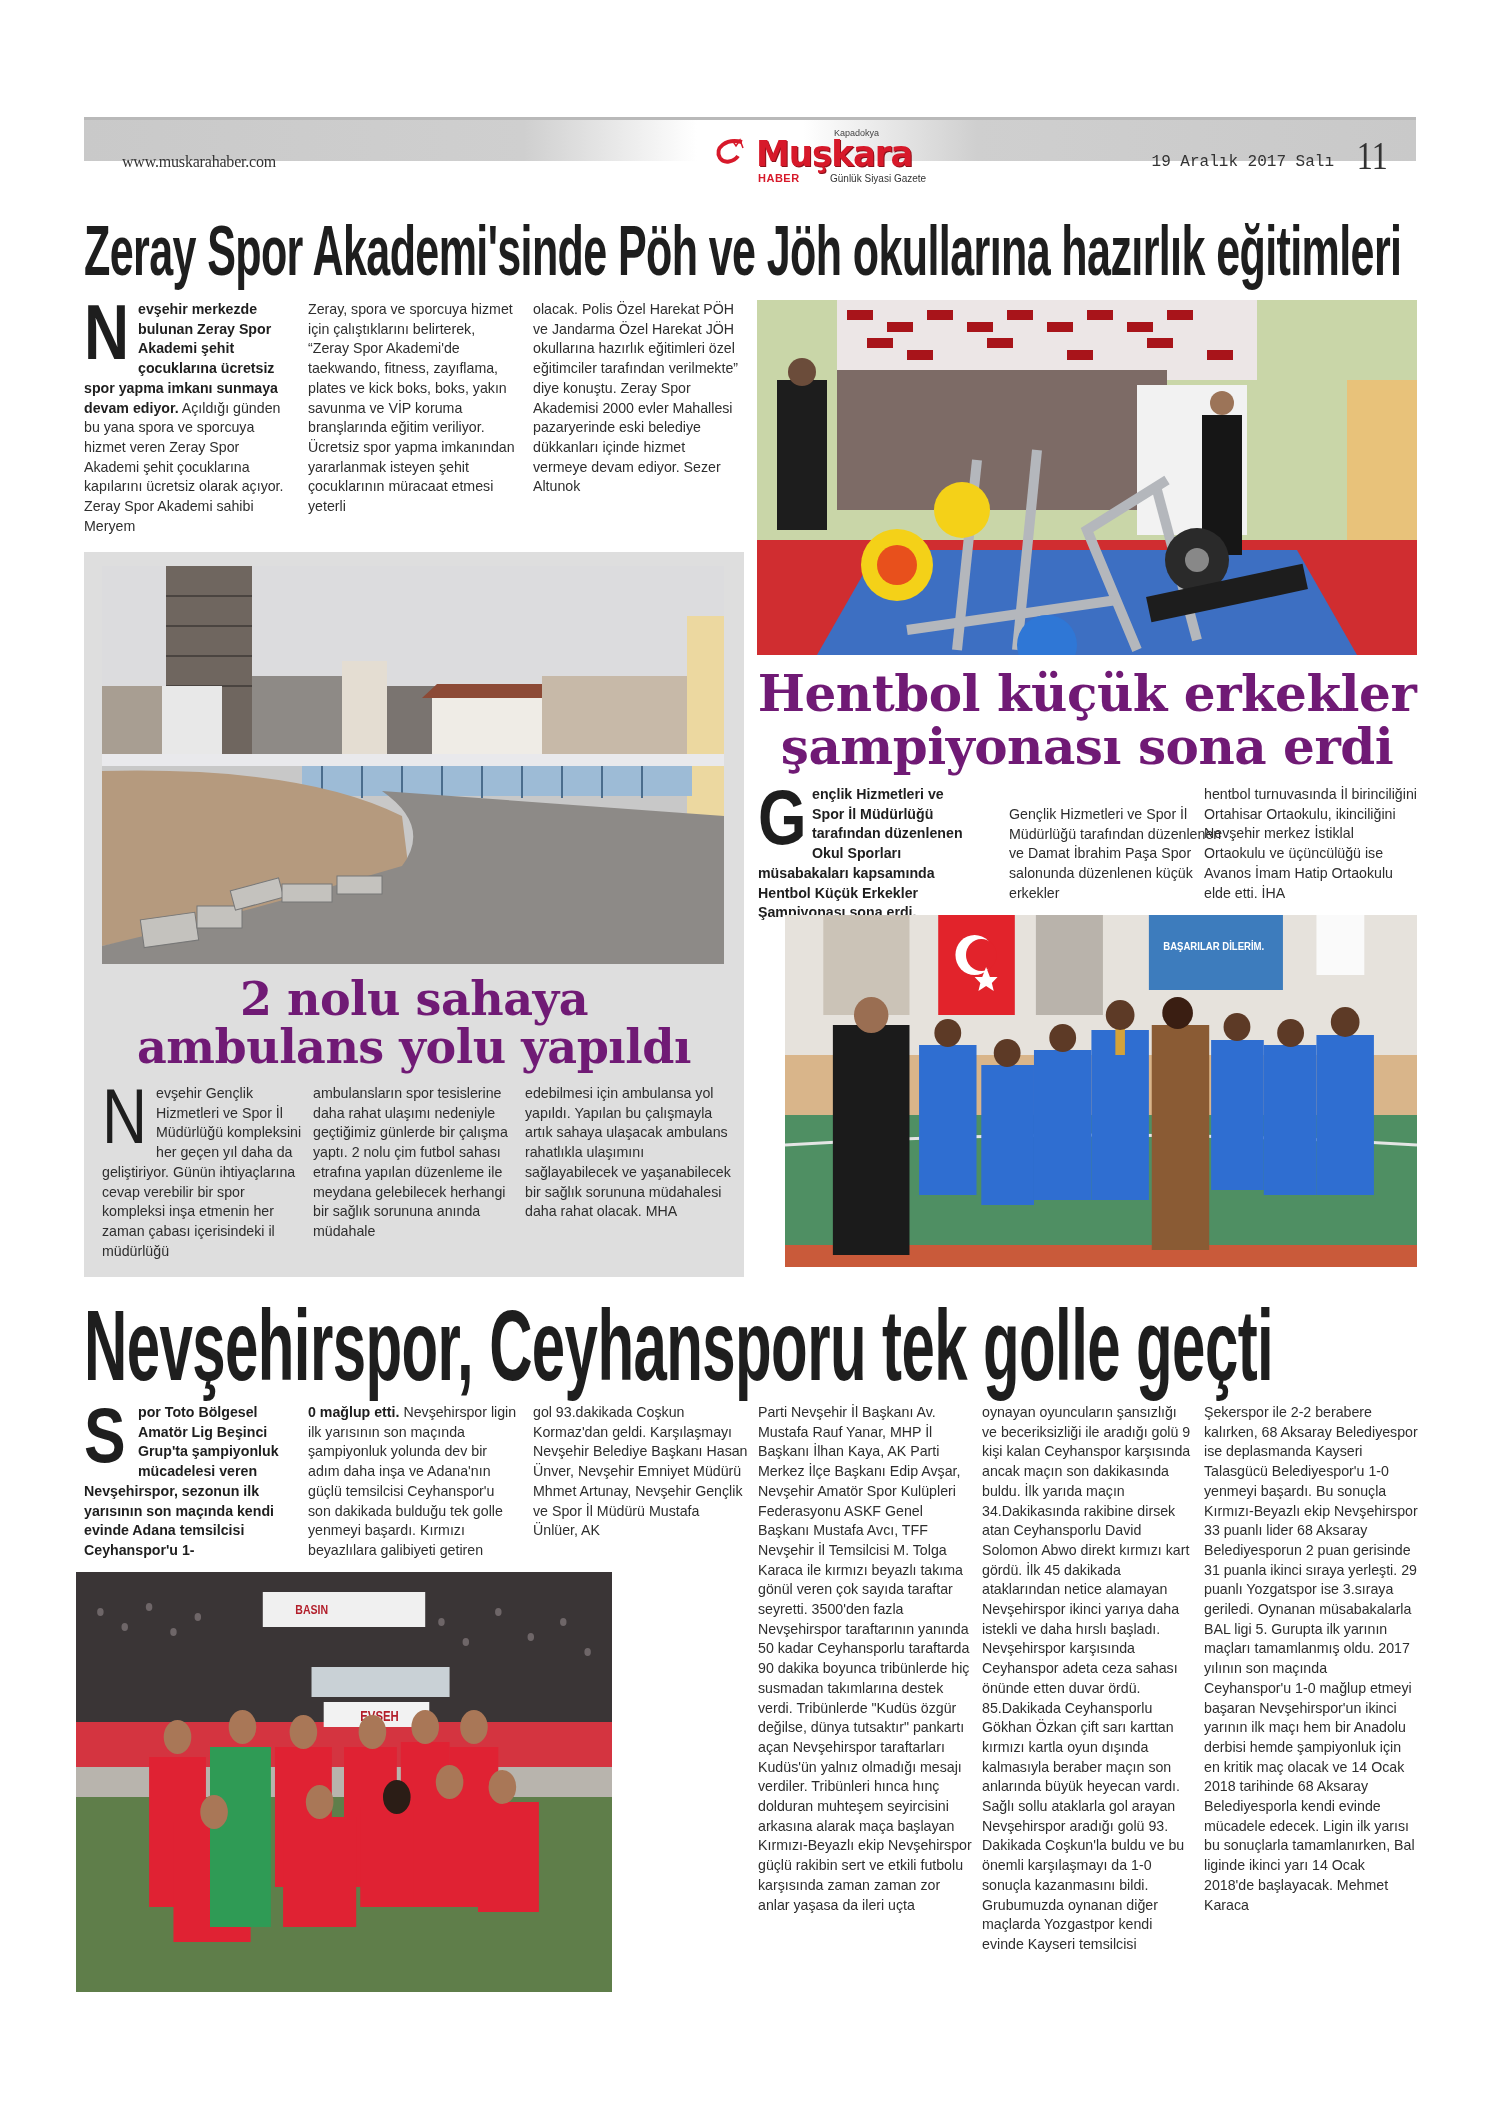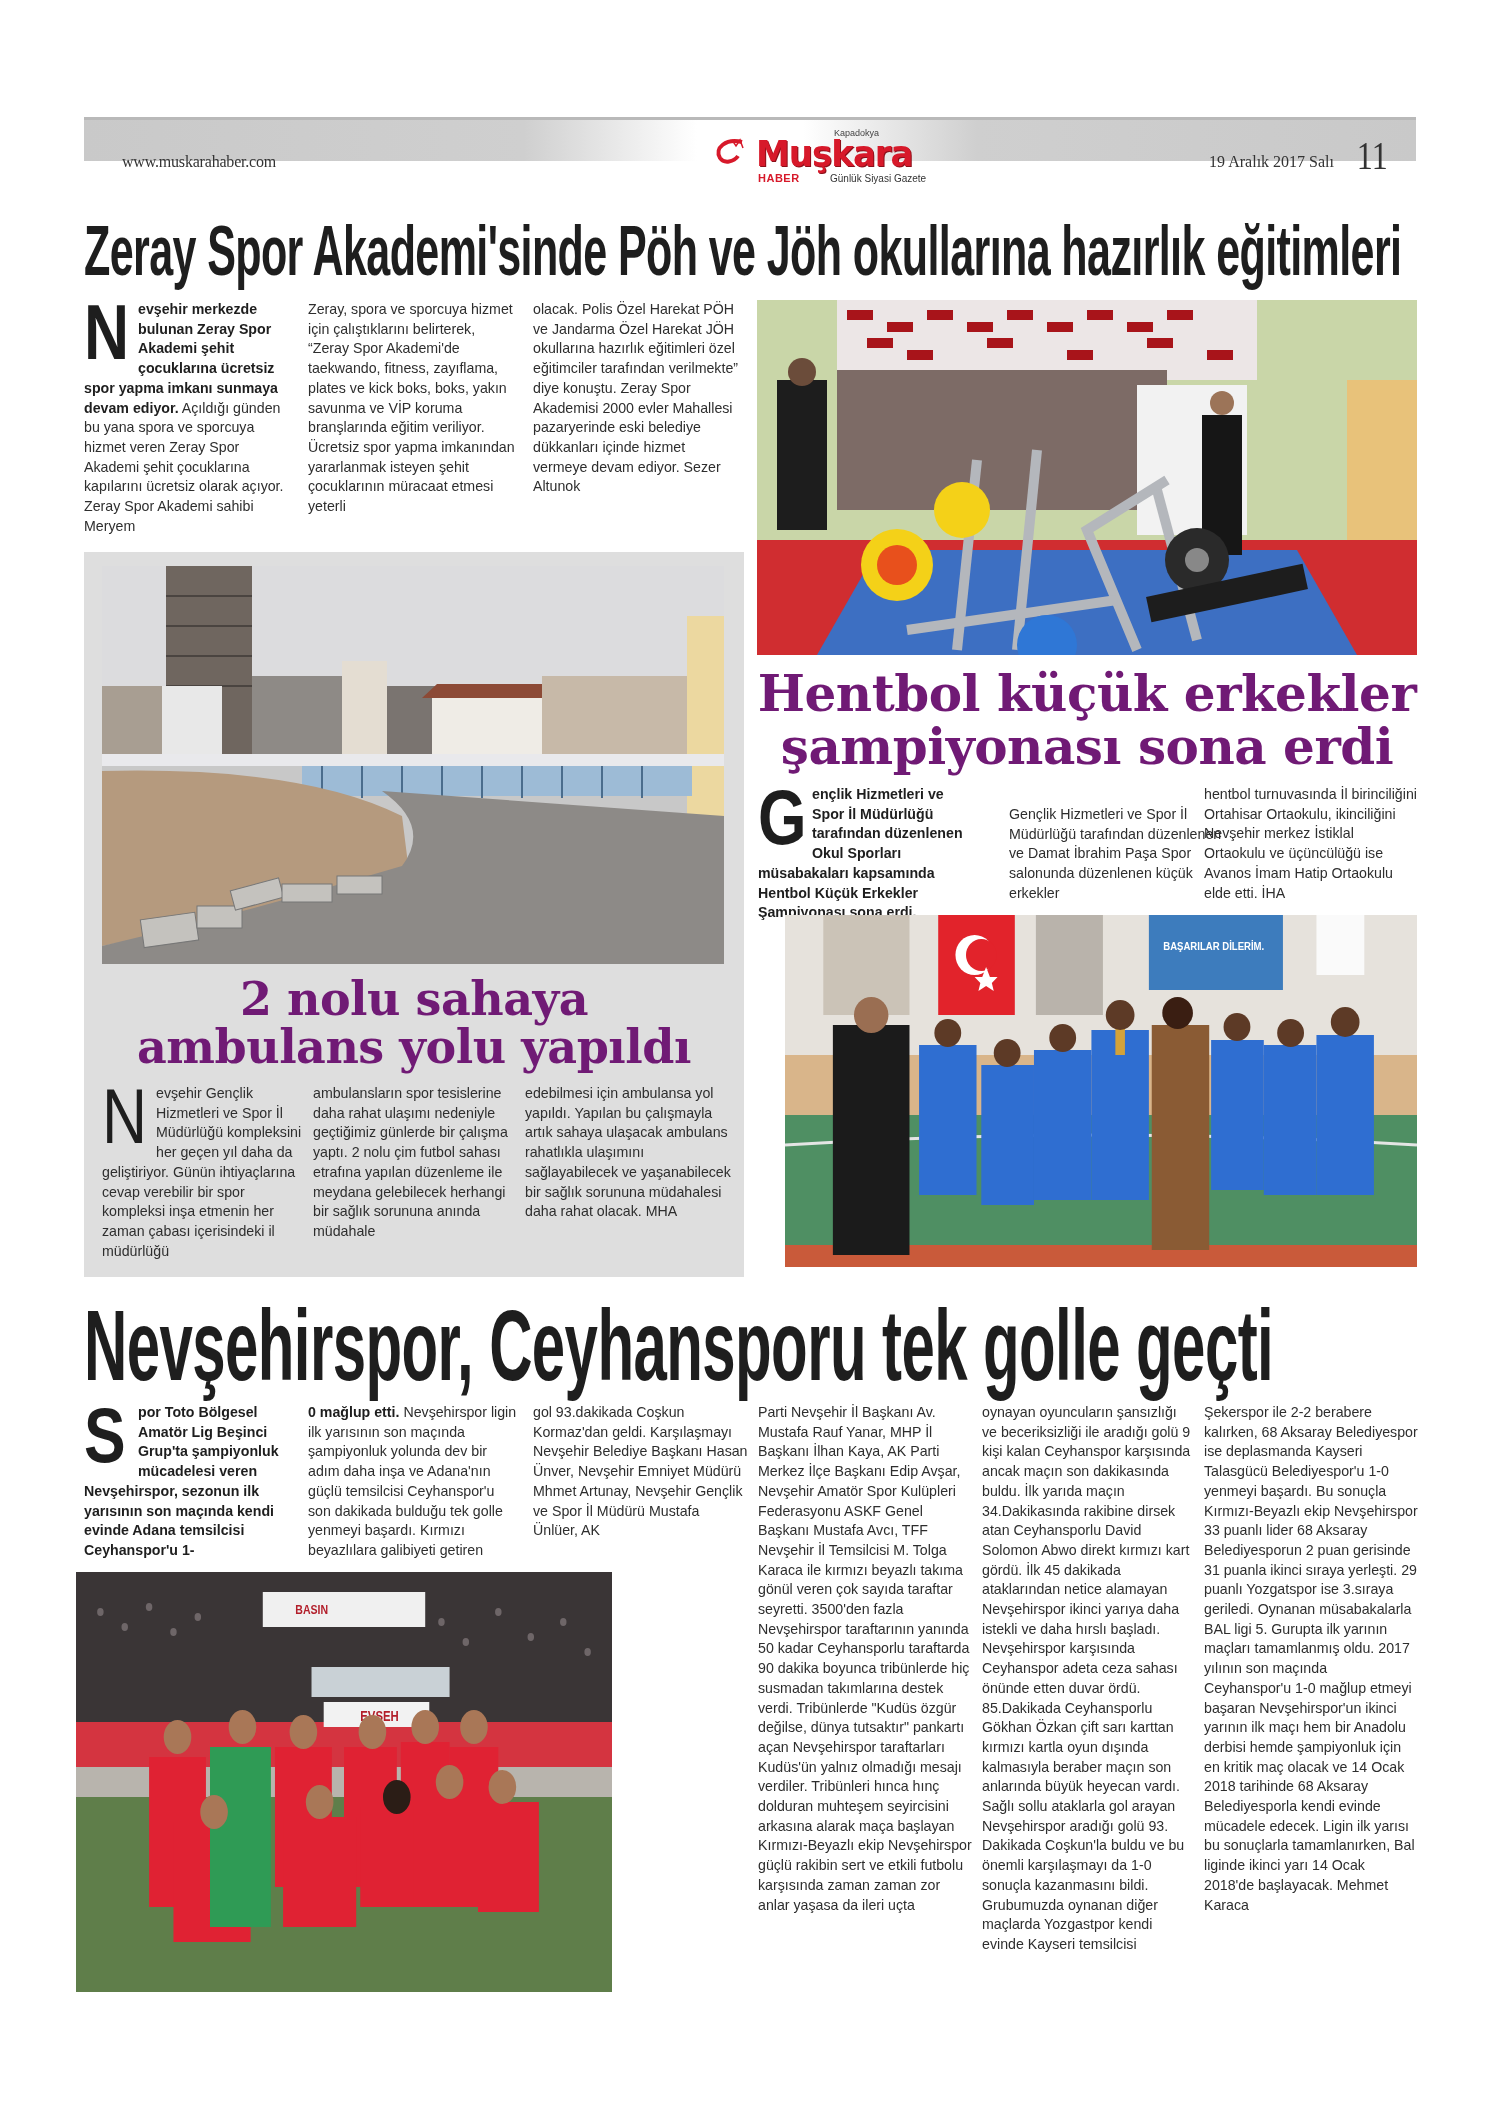--- a/index.html
+++ b/index.html
@@ -10,21 +10,21 @@
   .masthead { position: absolute; left: 84px; top: 117px; width: 1332px; height: 44px;
     background: linear-gradient(to right, #c9c9c9 0%, #cfcfcf 33%, #ffffff 46%, #ffffff 54%, #cfcfcf 67%, #c9c9c9 100%);
     border-top: 3px solid #b9b9b9; }
   .site-url { position: absolute; left: 38px; top: 33px; font-family: "Liberation Serif", serif; font-size: 16px; color: #333; letter-spacing: -0.2px; }
   .logo { position: absolute; left: 628px; top: 8px; width: 250px; height: 60px; }
   .logo-kapadokya { position: absolute; left: 122px; top: 0px; font-size: 9px; color: #444; }
   .logo-main { position: absolute; left: 44px; top: 8px; font-family: "DejaVu Sans", sans-serif; font-weight: bold; font-size: 34px; color: #d7192a; letter-spacing: -1px; transform: scaleY(1.05); line-height: 1; text-shadow: 1px 1px 0 #8b0f19; }
   .logo-haber { position: absolute; left: 46px; top: 44px; font-weight: bold; font-size: 11px; color: #d7192a; letter-spacing: 0.5px; }
   .logo-tag { position: absolute; left: 118px; top: 45px; font-size: 10px; color: #333; }
   .logo-swoosh { position: absolute; left: 0; top: 8px; width: 40px; height: 30px; }
-  .issue-date { position: absolute; right: 82px; top: 33px; font-family: Liberation Serif, serif; font-size: 16px; color: #333; }
+  .issue-date { position: absolute; right: 82px; top: 33px; font-family: Liberation Mono, monospace; font-size: 16px; color: #333; }
   .page-num { position: absolute; right: 24px; top: 16px; font-family: "Liberation Serif", serif; font-size: 40px; color: #333; line-height: 1; transform: scaleX(0.8); }
 
   
   .hl-condensed { position: absolute; font-family: "Liberation Sans", sans-serif; font-weight: bold; color: #1e1e1e; line-height: 1; white-space: nowrap; transform-origin: left top; letter-spacing: -1px; }
   .hl-serif { position: absolute; font-family: "DejaVu Serif", serif; font-weight: bold; color: #701a75; line-height: 1.05; text-align: center; letter-spacing: -0.5px; }
 
   
   .col { position: absolute; font-family: "Liberation Sans", sans-serif; font-size: 14.2px; line-height: 19.7px; color: #2e2e2e; }
   .col b, .lead { font-weight: bold; color: #1e1e1e; }
   .dropcap { float: left; font-family: "Liberation Sans", sans-serif; font-weight: bold; font-size: 78px; line-height: 60px; margin: 2px 4px 0 0; color: #1e1e1e; transform: scaleX(0.8); transform-origin: left top; width: 50px; height: 60px; }

